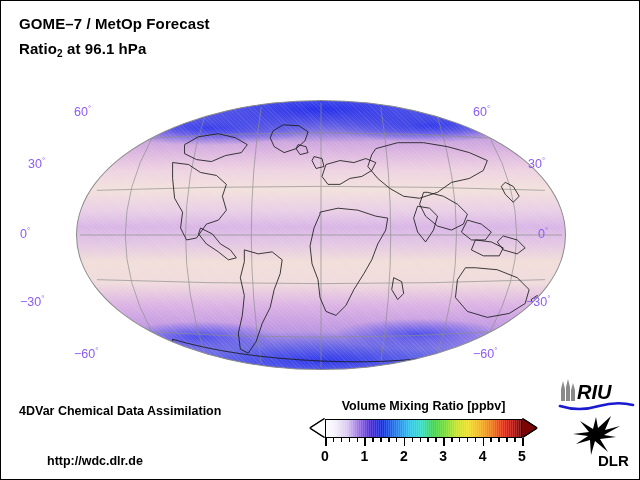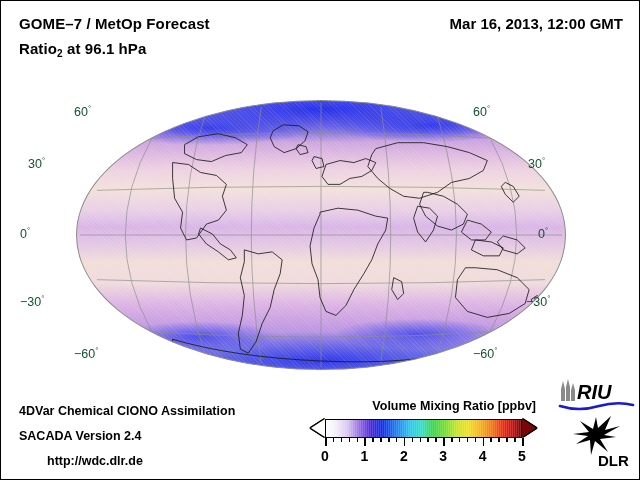--- a/index.html
+++ b/index.html
@@ -40,30 +40,30 @@
               #f1ded9 60%,
               #f0dbdd 68%,
               #dcb4e4 76%,
               #c79ee2 83%,
               #a88ee2 90%,
               #8f8ce6 96%,
               #9a95e4 100%);}
   .globe .grain{position:absolute;inset:0;opacity:.16;
       background-image:repeating-linear-gradient(45deg,rgba(255,255,255,.5) 0 1px,rgba(0,0,0,0) 1px 3px);}
   .globe svg{position:absolute;inset:0;width:100%;height:100%;}
-  .lat-label{position:absolute;font-size:12.5px;color:#14532d;white-space:nowrap;}
+  .lat-label{position:absolute;font-size:12.5px;color:#8b5cf6;white-space:nowrap;}
   .lat-label .deg{font-size:8px;vertical-align:super;}
 
   
   .foot{position:absolute;left:18px;font-size:12.5px;font-weight:bold;}
   .foot.f1{top:403px;} .foot.f2{top:428px;} .foot.f3{top:453px;padding-left:28px;}
 
   
   #cbwrap{position:absolute;left:310px;top:398px;width:225px;}
-  #cbtitle{font-size:12.5px;font-weight:bold;text-align:right;white-space:nowrap;}
+  #cbtitle{font-size:12.5px;font-weight:bold;text-align:center;white-space:nowrap;}
   #cbbar{position:relative;margin-top:6px;height:19px;}
   .cbgrad{position:absolute;left:14px;right:14px;top:0;height:19px;
           border:1.5px solid #000;box-sizing:border-box;
           background:linear-gradient(to right,
             #ffffff 0%, #f4eefa 5%, #d9c8f2 11%, #9a6fe6 17%,
             #4b28dc 23%, #1030e8 29%, #1e7ff0 36%, #28c8f0 43%,
             #2ee0c8 49%, #3ad84a 55%, #74e02e 61%, #c8e620 67%,
             #f2e01c 73%, #f8b418 79%, #f47a12 85%, #ee2a10 91%,
             #c4100c 96%, #7c0606 100%);}
   .cbgrad .dither{position:absolute;inset:0;opacity:.22;
@@ -87,21 +87,20 @@
 </style>
 </head>
 <body>
 
 <div id="page">
 
   <div class="hdr-left">
     <div>GOME–7 / MetOp Forecast</div>
     <div class="l2"><span>Ratio</span><sub>2</sub><span> at 96.1 hPa</span></div>
   </div>
-  <div class="hdr-right">Mar 16, 2013, 12:00 GMT</div>
 
   <div id="map">
     <div class="globe">
       <div class="grain"></div>
 
       <svg viewBox="0 0 490 270" preserveAspectRatio="none">
         <g fill="none" stroke="#8d8d8d" stroke-width="0.8" opacity=".85">
 
           <path d="M 62 38 Q 245 26 428 38"></path>
           <path d="M 20 90 Q 245 82 470 90"></path>
@@ -163,22 +162,21 @@
     <div class="lat-label" style="left:-56px;top:194px"><span>−30</span><span class="deg">°</span></div>
     <div class="lat-label" style="left:-2px;top:246px"><span>−60</span><span class="deg">°</span></div>
 
     <div class="lat-label" style="left:397px;top:4px"><span>60</span><span class="deg">°</span></div>
     <div class="lat-label" style="left:452px;top:56px"><span>30</span><span class="deg">°</span></div>
     <div class="lat-label" style="left:462px;top:126px"><span>0</span><span class="deg">°</span></div>
     <div class="lat-label" style="left:450px;top:194px"><span>−30</span><span class="deg">°</span></div>
     <div class="lat-label" style="left:397px;top:246px"><span>−60</span><span class="deg">°</span></div>
   </div>
 
-  <div class="foot f1">4DVar Chemical ClONO Assimilation</div>
-  <div class="foot f2">SACADA Version 2.4</div>
+  <div class="foot f1">4DVar Chemical Data Assimilation</div>
   <div class="foot f3">http://wdc.dlr.de</div>
 
   <div id="cbwrap">
     <div id="cbtitle">Volume Mixing Ratio [ppbv]</div>
     <div id="cbbar">
       <div class="cap left"></div>
       <div class="cbgrad">
         <div class="dither"></div>
       </div>
       <div class="cap right"></div>

